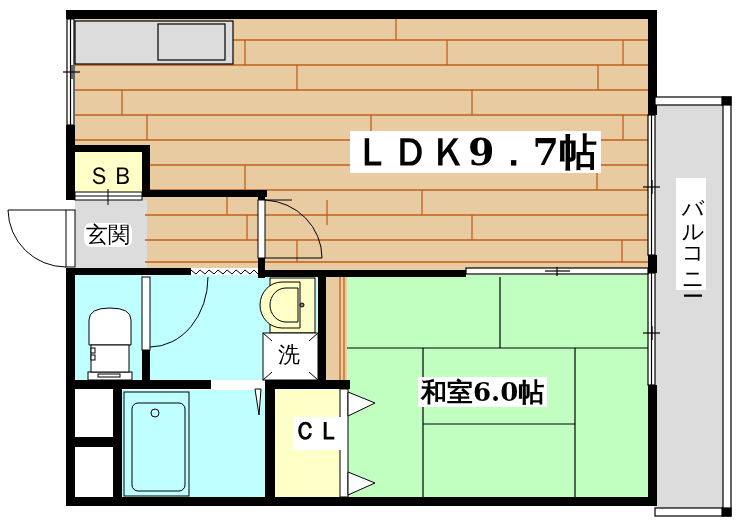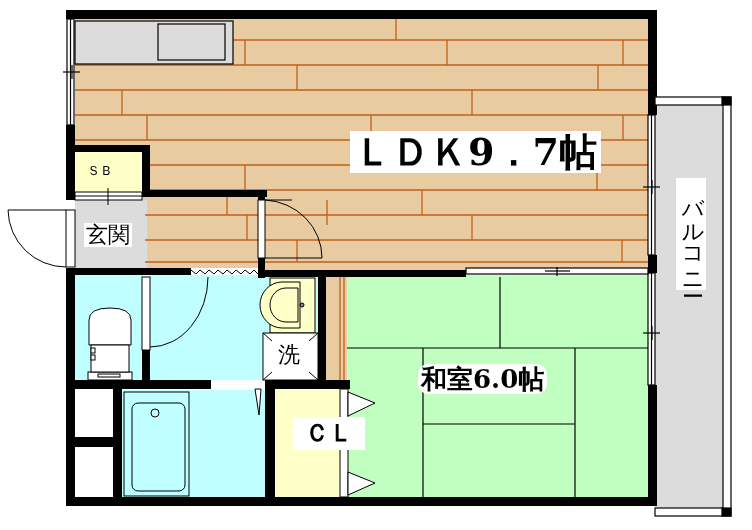--- a/index.html
+++ b/index.html
@@ -205,18 +205,18 @@
   </g>
 
   <g stroke="#000" stroke-width="1" fill="#fff">
     <rect x="340" y="389" width="8" height="108"></rect>
     <polygon points="348,392 375,403 348,416"></polygon>
     <polygon points="348,472 375,483 348,495"></polygon>
   </g>
 </svg>
 
 <div class="label" style="left:350px;top:131px;font-size:38px;padding:2px 4px;font-weight:bold;">ＬＤＫ9．7帖</div>
-<div class="label" style="left:418px;top:364px;font-size:26px;padding:2px 3px;font-weight:bold;border-radius:10px;">和室6.0帖</div>
-<div class="label" style="left:84px;top:223px;font-size:22px;padding:1px 2px;">玄関</div>
-<div class="label" style="left:86px;top:163px;font-size:13px;padding:1px 1px;background:#FFFFC8;">ＳＢ</div>
+<div class="label" style="left:418px;top:377px;font-size:26px;padding:2px 3px;font-weight:bold;">和室6.0帖</div>
+<div class="label" style="left:84px;top:223px;font-size:22px;padding:1px 2px;border-radius:7px;">玄関</div>
+<div class="label" style="left:86px;top:163px;font-size:24px;padding:1px 1px;background:#FFFFC8;">ＳＢ</div>
 <div class="label" style="left:277px;top:344px;font-size:22px;padding:0 1px;">洗</div>
-<div class="label" style="left:293px;top:417px;width:48px;font-size:24px;text-align:center;white-space:normal;word-break:break-all;line-height:1.2;padding:2px 12px;font-weight:bold;">ＣＬ</div>
+<div class="label" style="left:293px;top:417px;width:48px;font-size:24px;text-align:center;white-space:normal;word-break:break-all;line-height:1.2;padding:2px 0;font-weight:bold;font-family:Liberation Mono, monospace;">ＣＬ</div>
 <div class="label" style="left:676px;top:178px;width:26px;font-size:22px;writing-mode:vertical-rl;text-orientation:upright;padding:6px 2px;">バルコニー</div>
 
 </body></html>

